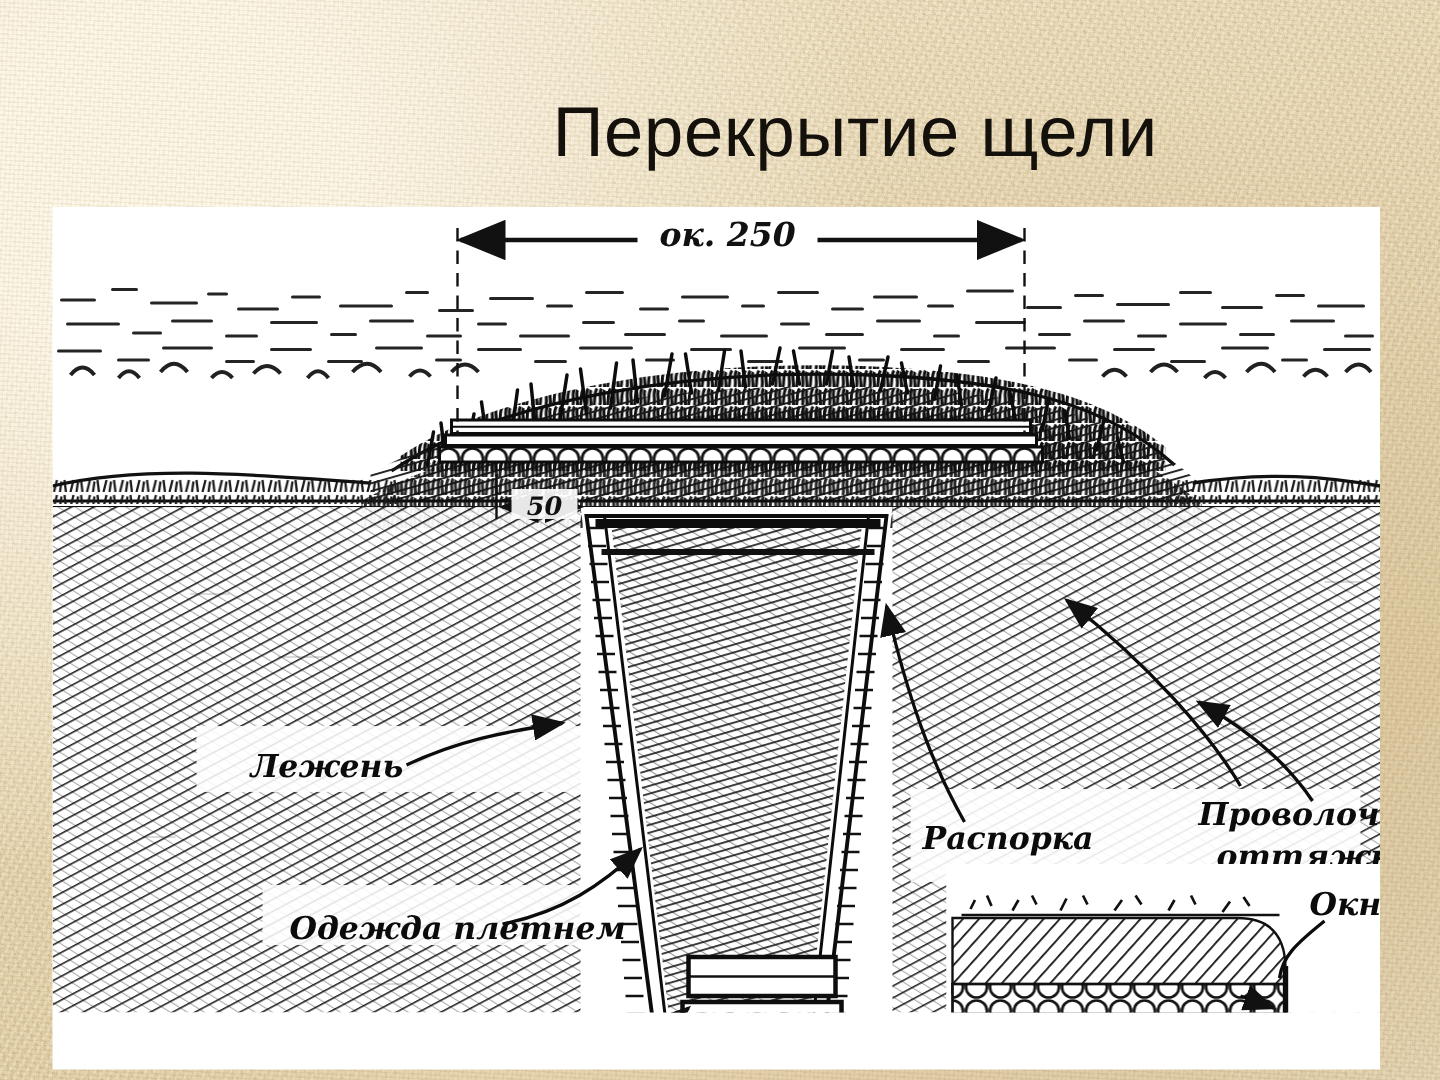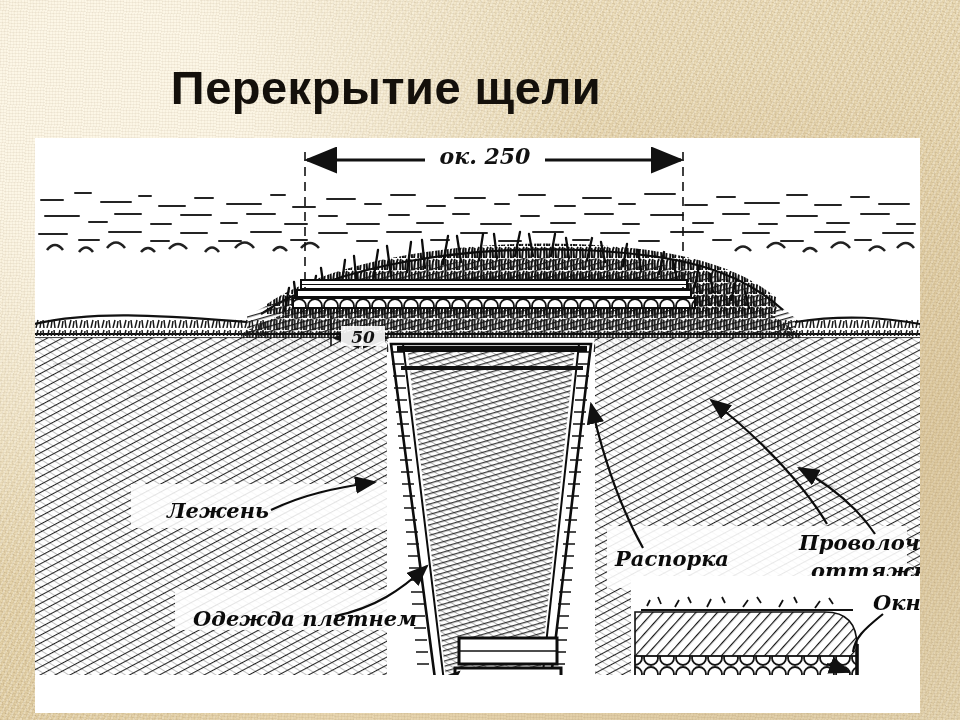--- a/index.html
+++ b/index.html
@@ -28,22 +28,22 @@
     content:""; position:absolute; inset:0;
     background-image:
       repeating-linear-gradient(3deg, rgba(120,96,60,.07) 0 1px, rgba(0,0,0,0) 1px 3px),
       repeating-linear-gradient(93deg, rgba(120,96,60,.05) 0 1px, rgba(0,0,0,0) 1px 3px);
     mix-blend-mode:multiply;
   }
 
   
   #title{
     position:absolute; left:0; top:60px; width:772px;
-    text-align:center;
-    font-size:47px; font-weight:bold; letter-spacing:.5px;
+    text-align:right;
+    font-size:47px; font-weight:normal; letter-spacing:.5px;
     color:#14100b;
     z-index:5;
     white-space:nowrap;
   }
 
   
   #bottom-text{
     position:absolute; left:88px; top:628px;
     font-size:58px; font-weight:bold; letter-spacing:1px;
     color:#14100b;

